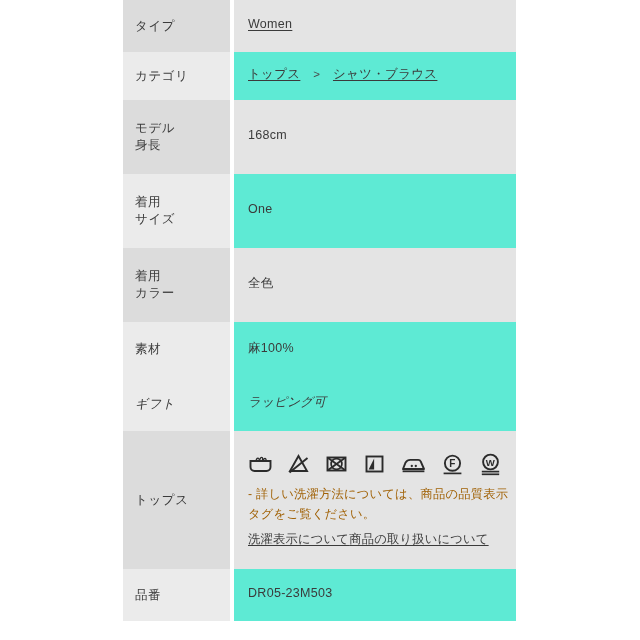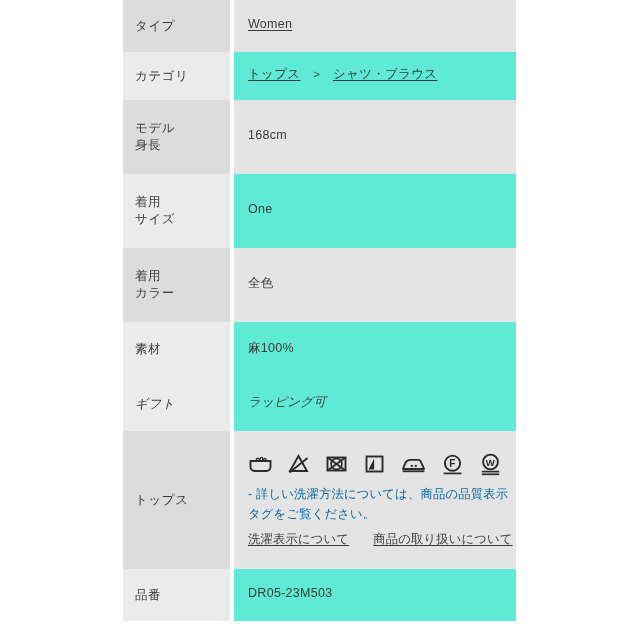--- a/index.html
+++ b/index.html
@@ -84,30 +84,30 @@
   .care-icons {
     display: flex;
     align-items: center;
     gap: 13px;
     margin: 0 0 8px 0;
   }
   .care-icons svg { display: block; }
   .care-note {
     font-size: 12.3px;
     line-height: 20px;
-    color: #0369a1;
+    color: #a16207;
     letter-spacing: 0.2px;
     margin-bottom: 6px;
     max-width: 272px;
   }
   .care-links {
     font-size: 12.3px;
     letter-spacing: 0.2px;
     display: flex;
-    gap: 24px;
+    gap: 0;
   }
 </style>
 </head>
 <body>
 
 <div class="page">
   <table class="spec-table">
     <tbody>
 
       <tr class="shade-dark r-type">

